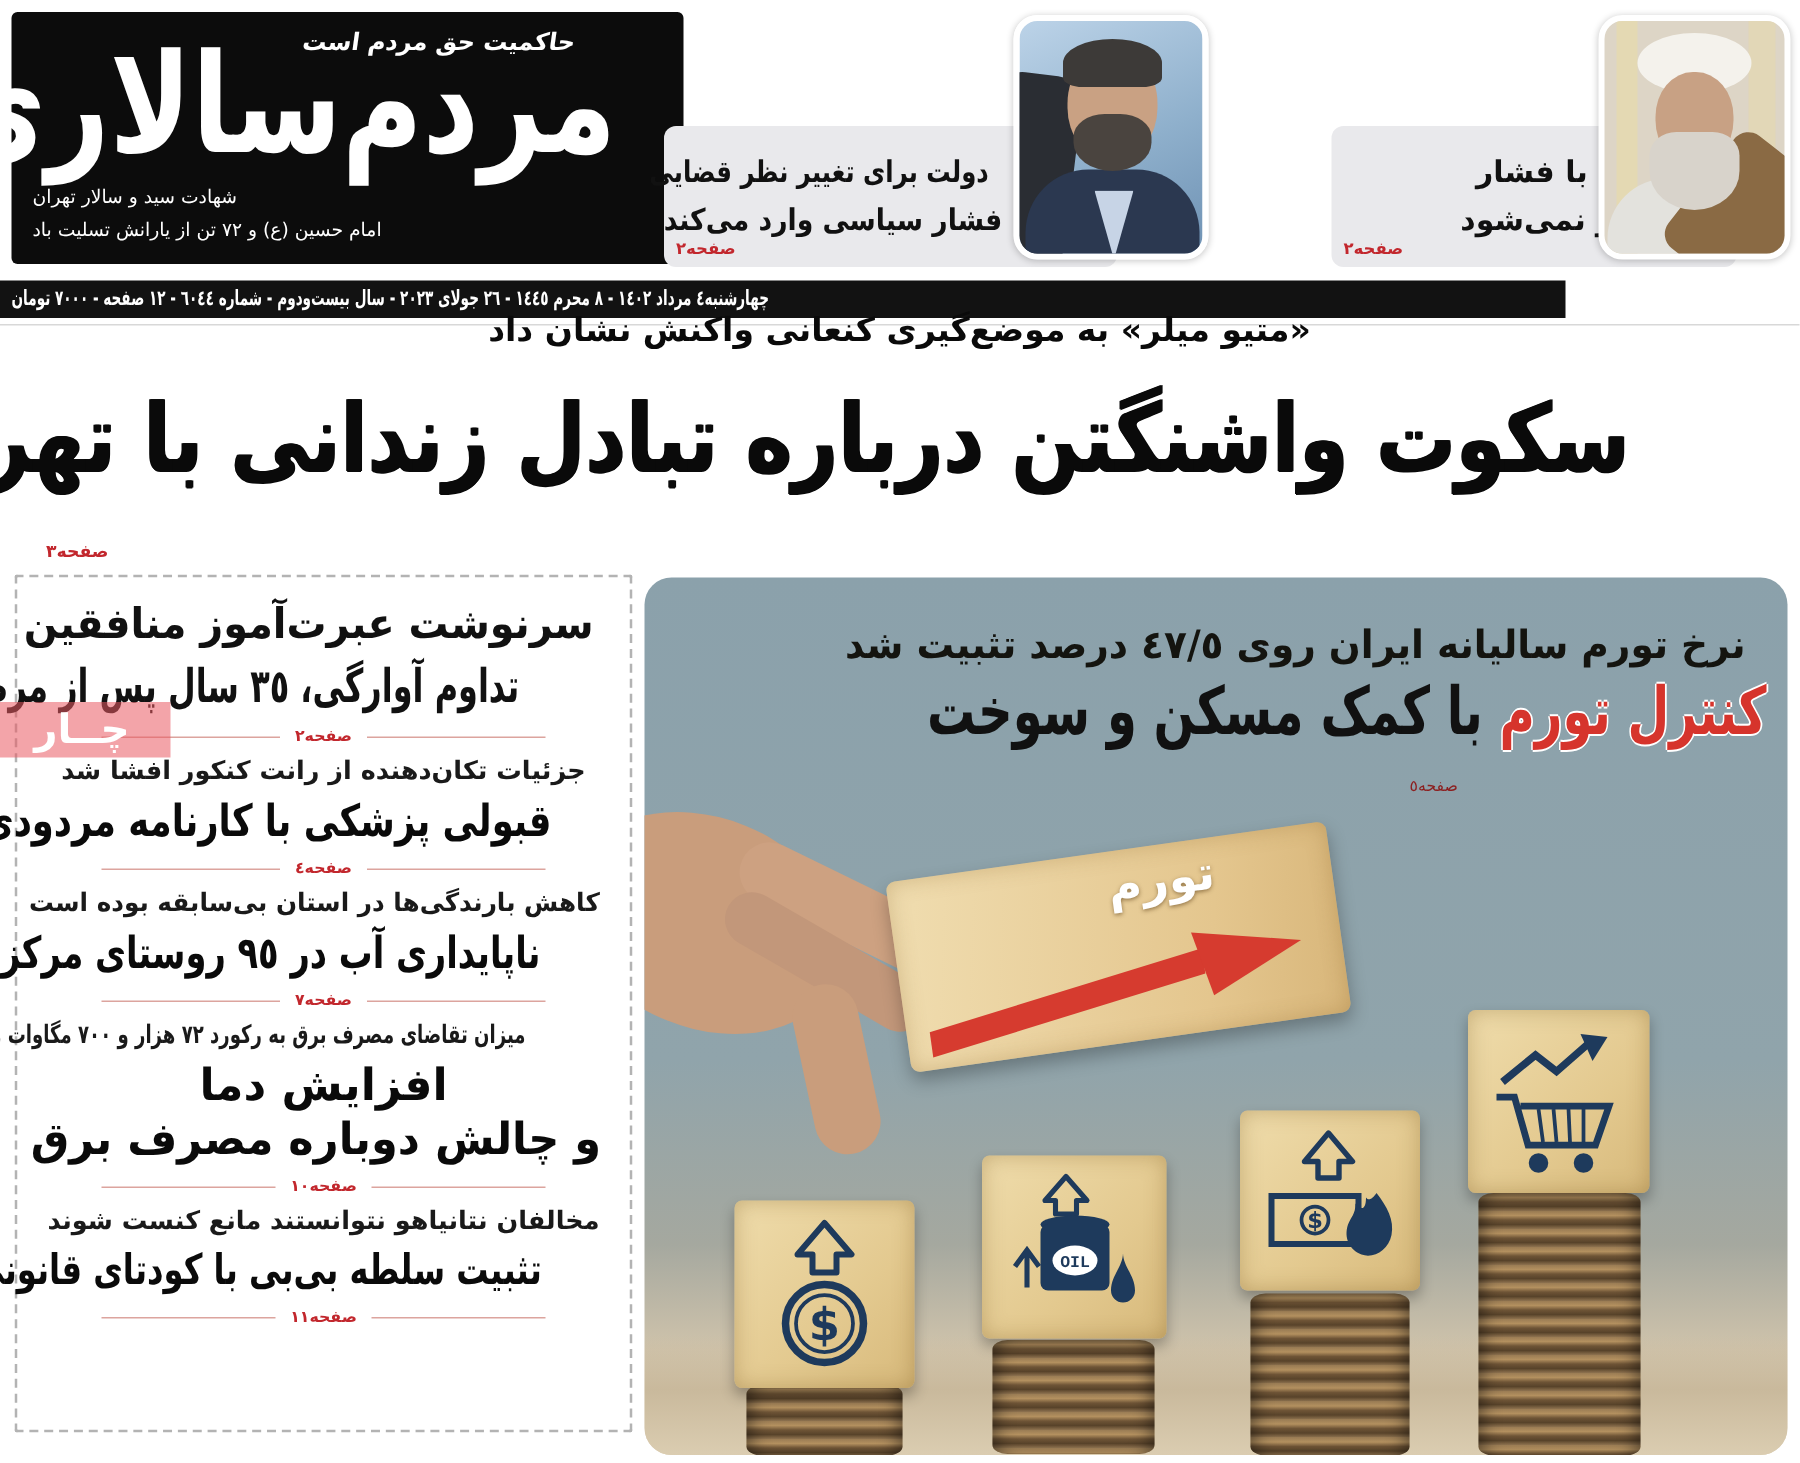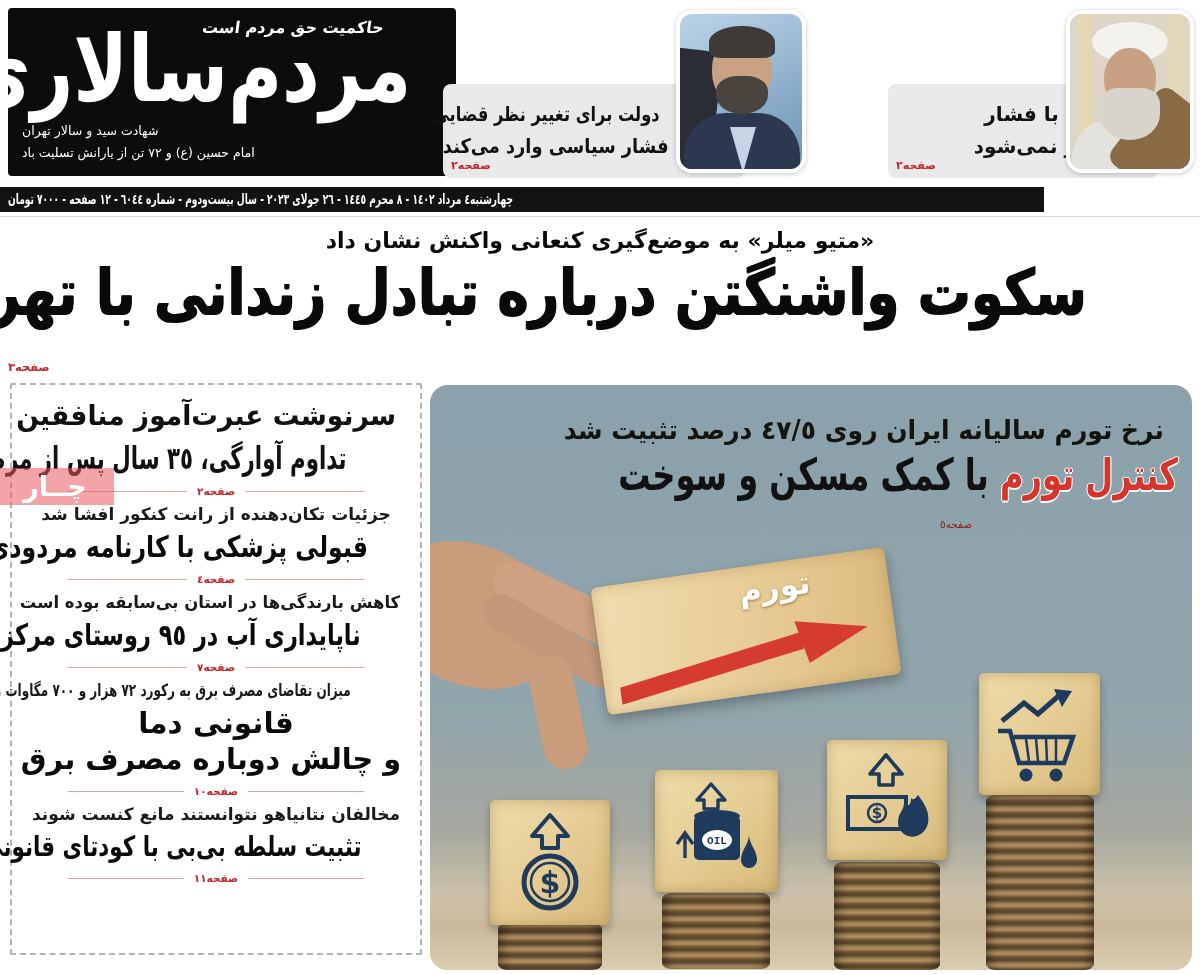--- a/index.html
+++ b/index.html
@@ -52,26 +52,26 @@
   .cleric-face{left:34px;top:34px;width:52px;height:62px;background:#c8a184;border-radius:48%;}
   .cleric-beard{left:30px;top:74px;width:60px;height:52px;background:#d8d3cb;border-radius:30% 30% 50% 50%;}
 
   
   .date-bar{position:absolute;left:0;top:187px;width:1044px;height:25px;background:#121212;}
   .date-text{position:absolute;left:8px;top:0;width:505px;height:25px;line-height:25px;color:#fff;
             font-size:14px;font-weight:bold;direction:rtl;text-align:right;}
   .rule{position:absolute;left:0;top:216px;width:1200px;height:1px;background:#d8d8d8;}
 
   
-  .lead-kicker{position:absolute;left:0;top:228px;width:1200px;text-align:center;font-size:22px;
+  .lead-kicker{position:absolute;left:0;top:208px;width:1200px;text-align:center;font-size:22px;
             font-weight:bold;color:#0a0a0a;}
   .lead-headline{position:absolute;left:20px;top:256px;width:1160px;text-align:center;font-size:63px;
             font-weight:bold;color:#0a0a0a;letter-spacing:-1px;
             text-shadow:0.8px 0 0 #0a0a0a,-0.8px 0 0 #0a0a0a,0 0.8px 0 #0a0a0a;}
-  .lead-page-ref{position:absolute;left:8px;top:360px;font-size:11.5px;}
+  .lead-page-ref{position:absolute;left:31px;top:360px;font-size:11.5px;}
 
   
   .left-col{position:absolute;left:10px;top:383px;width:412px;height:572px;border:2px dashed #b3b3b3;
             border-radius:2px;padding:10px 14px 6px 14px;text-align:center;color:#111;}
   .feat-title{font-size:28px;font-weight:bold;margin-top:4px;}
   .feat-headline{font-size:31px;font-weight:bold;margin-top:8px;position:relative;z-index:2;}
   .feat-body{margin:10px 4px 0 4px;font-size:13.2px;line-height:1.6;text-align:justify;color:#222;
             position:relative;z-index:2;}
   .feat-body b{color:#000;}
   .divider{display:flex;align-items:center;gap:10px;width:78%;margin:9px auto 6px auto;}
@@ -195,21 +195,21 @@
 
     <div class="item-kicker fit" style="transform: scaleX(0.969388);">کاهش بارندگی‌ها در استان بی‌سابقه بوده است</div>
     <div class="item-headline fit" style="transform: scaleX(0.761523);">ناپایداری آب در ٩٥ روستای مرکزی</div>
     <div class="divider">
       <span class="dline"></span>
       <span class="page-ref">صفحه٧</span>
       <span class="dline"></span>
     </div>
 
     <div class="item-kicker fit" style="transform: scaleX(0.708955);">میزان تقاضای مصرف برق به رکورد ٧٢ هزار و ٧٠٠ مگاوات رسید</div>
-    <div class="item-headline fit">قانونی دما</div>
+    <div class="item-headline fit">افزایش دما</div>
     <div class="item-headline fit" style="margin-top: 2px; transform: scaleX(0.974359);">و چالش دوباره مصرف برق</div>
     <div class="divider">
       <span class="dline"></span>
       <span class="page-ref">صفحه١٠</span>
       <span class="dline"></span>
     </div>
 
     <div class="item-kicker fit">مخالفان نتانیاهو نتوانستند مانع کنست شوند</div>
     <div class="item-headline fit" style="font-size: 28px; transform: scaleX(0.766129);">تثبیت سلطه بی‌بی با کودتای قانونی</div>
     <div class="divider">

